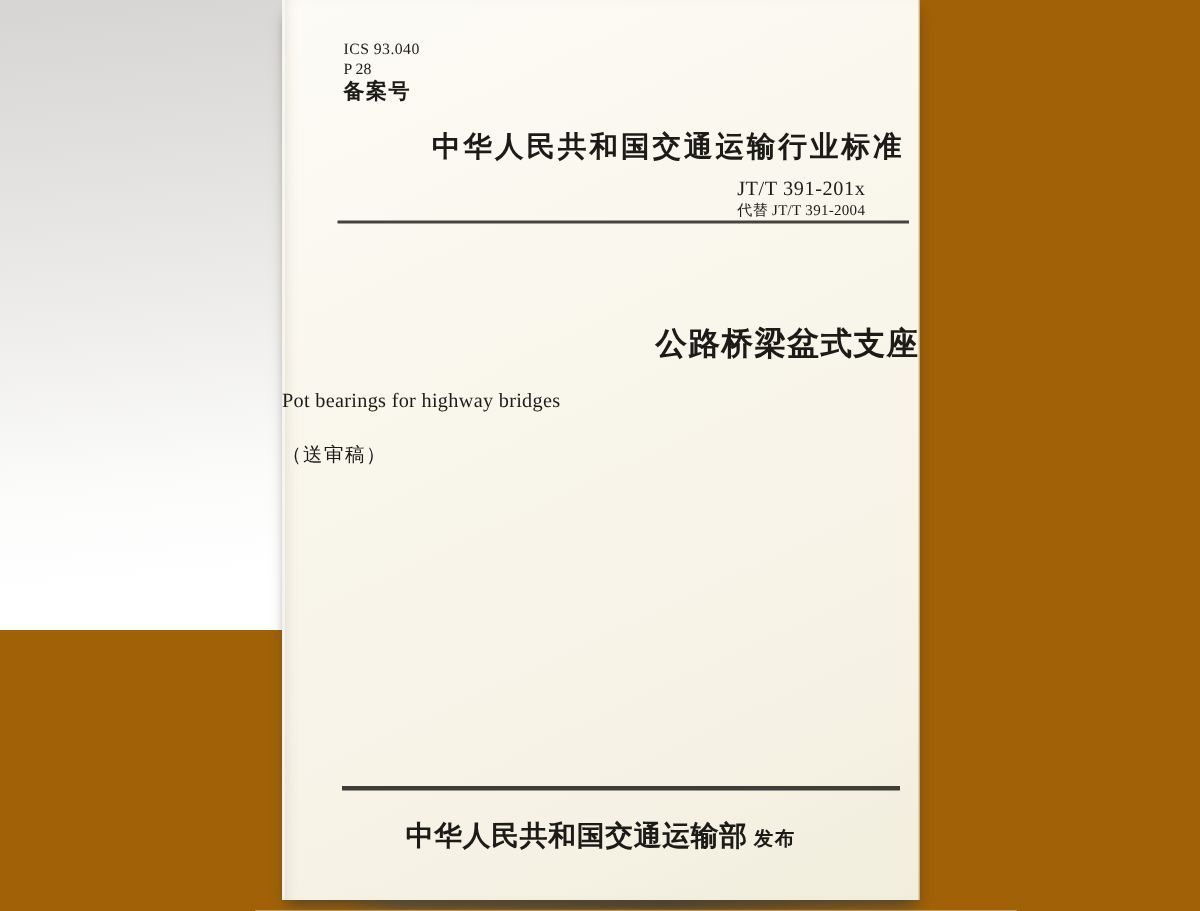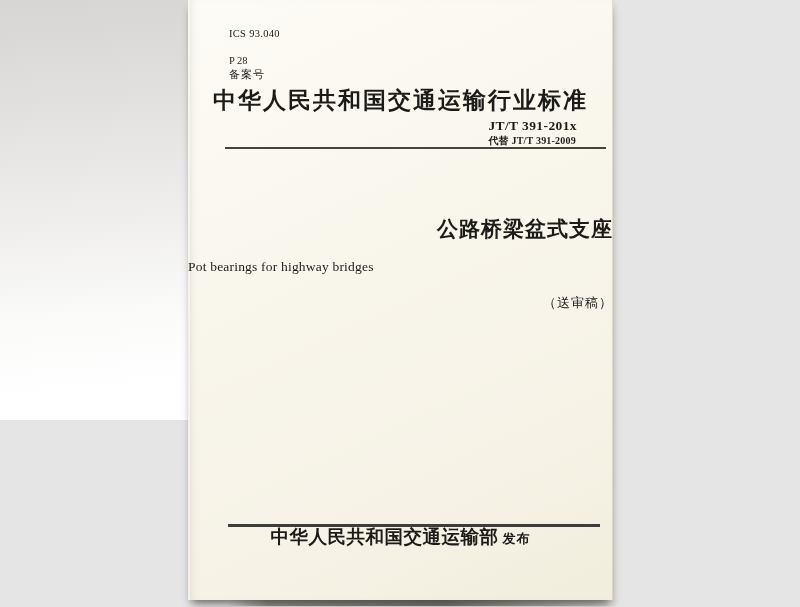--- a/index.html
+++ b/index.html
@@ -1,21 +1,21 @@
 <!DOCTYPE html>
 <html><head>
 <meta charset="utf-8">
 <style>
   html,body{margin:0;padding:0;}
   body{
     width:800px;height:607px;overflow:hidden;
     background:#ffffff;
     font-family:"Liberation Serif","DejaVu Serif",serif;
   }
-  #stage{position:relative;width:800px;height:607px;background:#e5e5e5;}
+  #stage{position:relative;width:800px;height:607px;background:#a16207;}
 
   
   .bg-gray{
     position:absolute;left:0;top:0;width:189px;height:420px;
     background:linear-gradient(175deg,#d6d5d3 0%,#e0dfdd 22%,#eeedeb 50%,#fbfbfa 75%,#ffffff 92%);
   }
 
   
   .cover{
     position:absolute;left:188px;top:0;width:425px;height:600px;
@@ -28,56 +28,56 @@
   .cover-shadow{
     position:absolute;left:228px;top:599px;width:392px;height:7px;
     background:linear-gradient(to right,rgba(90,88,82,0) 0%,rgba(88,86,80,.60) 10%,rgba(72,70,64,.72) 55%,rgba(95,93,86,.25) 92%,rgba(95,93,86,0) 100%);
     filter:blur(.6px);z-index:0;
   }
 
   .ink{color:#1c1b18;}
 
   .ics-block{position:absolute;left:41px;top:29px;line-height:1;}
   .ics-block .l1{font-size:10.5px;letter-spacing:.3px;}
-  .ics-block .l2{font-size:10.5px;margin-top:16px;}
-  .ics-block .l3{font-size:11px;font-weight:normal;margin-top:3px;letter-spacing:1px;}
+  .ics-block .l2{font-size:10.5px;margin-top:2px;}
+  .ics-block .l3{font-size:14px;font-weight:bold;margin-top:3px;letter-spacing:1px;}
 
   .logo{position:absolute;left:293px;top:33px;width:90px;height:52px;}
   .logo svg{width:100%;height:100%;display:block;}
 
   .std-title{
     position:absolute;left:0;top:85px;width:100%;text-align:center;
-    font-size:23px;font-weight:bold;letter-spacing:2px;white-space:nowrap;
+    font-size:19px;font-weight:bold;letter-spacing:2px;white-space:nowrap;padding-left:45px;
   }
-  .code-block{position:absolute;right:36px;top:119px;text-align:left;line-height:1;font-weight:bold;}
+  .code-block{position:absolute;right:36px;top:119px;text-align:center;line-height:1;}
   .code-block .code{font-size:13.5px;letter-spacing:.4px;}
   .code-block .replaces{font-size:10px;margin-top:3px;letter-spacing:.2px;}
 
   .rule1{position:absolute;left:37px;top:147px;width:381px;height:2px;background:#45433e;}
 
   .doc-title{
     position:absolute;left:0;top:215px;width:100%;text-align:right;
     font-family:"Liberation Sans","DejaVu Sans",sans-serif;
     font-size:21px;font-weight:bold;letter-spacing:1px;white-space:nowrap;
   }
   .en-title{position:absolute;left:0;top:259px;width:100%;text-align:left;font-size:13.5px;letter-spacing:.2px;}
-  .draft-note{position:absolute;left:0;top:294px;width:100%;text-align:right;font-size:13px;letter-spacing:1px;}
+  .draft-note{position:absolute;left:0;top:294px;width:100%;text-align:left;font-size:13px;letter-spacing:1px;}
 
   .dates{
     position:absolute;left:0;top:503px;width:100%;text-align:center;
     font-size:12.5px;white-space:nowrap;transform:translateX(27px);
   }
   .dates .num{letter-spacing:.3px;}
   .dates .lbl{font-weight:bold;font-size:13px;letter-spacing:.5px;}
   .dates .gap{display:inline-block;width:6px;}
 
   .rule2{position:absolute;left:40px;top:524px;width:372px;height:2.5px;background:#3f3d38;}
 
   .publisher{
-    position:absolute;left:0;top:524px;width:100%;text-align:center;white-space:nowrap;
+    position:absolute;left:0;top:544px;width:100%;text-align:center;white-space:nowrap;
   }
   .publisher .name{font-size:18.5px;font-weight:bold;letter-spacing:.5px;}
   .publisher .suffix{font-size:13px;font-weight:bold;margin-left:4px;letter-spacing:1px;}
 </style>
 </head>
 <body>
 
 <div id="stage">
 
   <div class="bg-gray"></div>
@@ -89,21 +89,21 @@
       <div class="l1">ICS 93.040</div>
       <div class="l2">P 28</div>
       <div class="l3">备案号</div>
     </div>
 
 
     <div class="std-title ink">中华人民共和国交通运输行业标准</div>
 
     <div class="code-block ink">
       <div class="code">JT/T 391-201x</div>
-      <div class="replaces">代替 JT/T 391-2009</div>
+      <div class="replaces">代替 JT/T 391-2004</div>
     </div>
 
     <div class="rule1"></div>
 
     <div class="doc-title ink">公路桥梁盆式支座</div>
     <div class="en-title ink">Pot bearings for highway bridges</div>
     <div class="draft-note ink">（送审稿）</div>
 
 
     <div class="rule2"></div>

